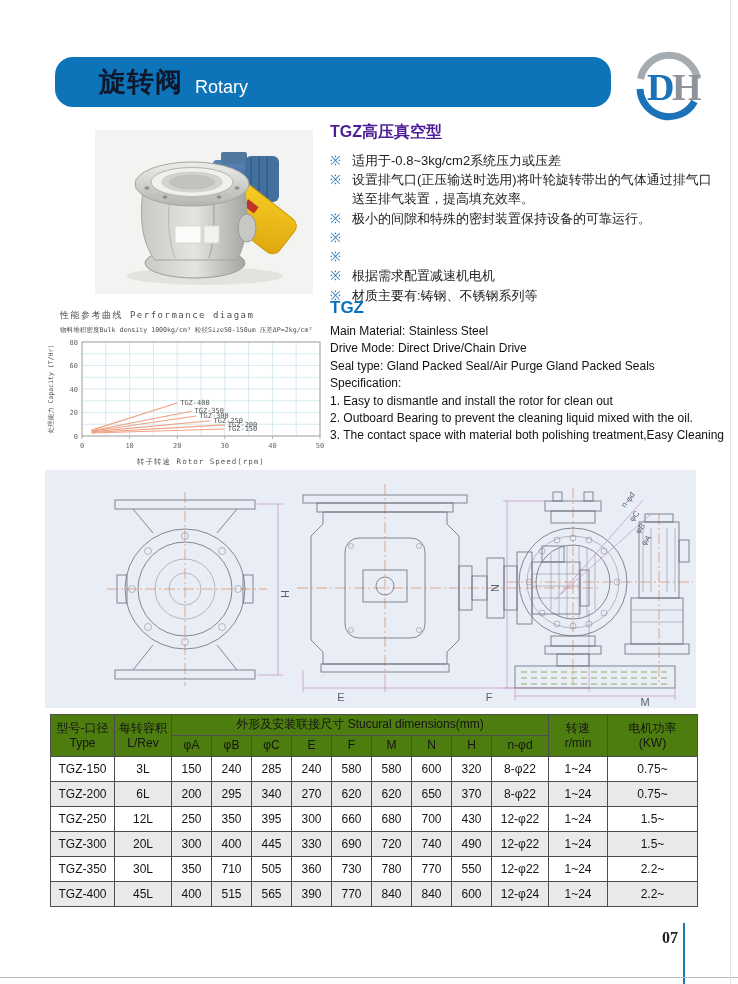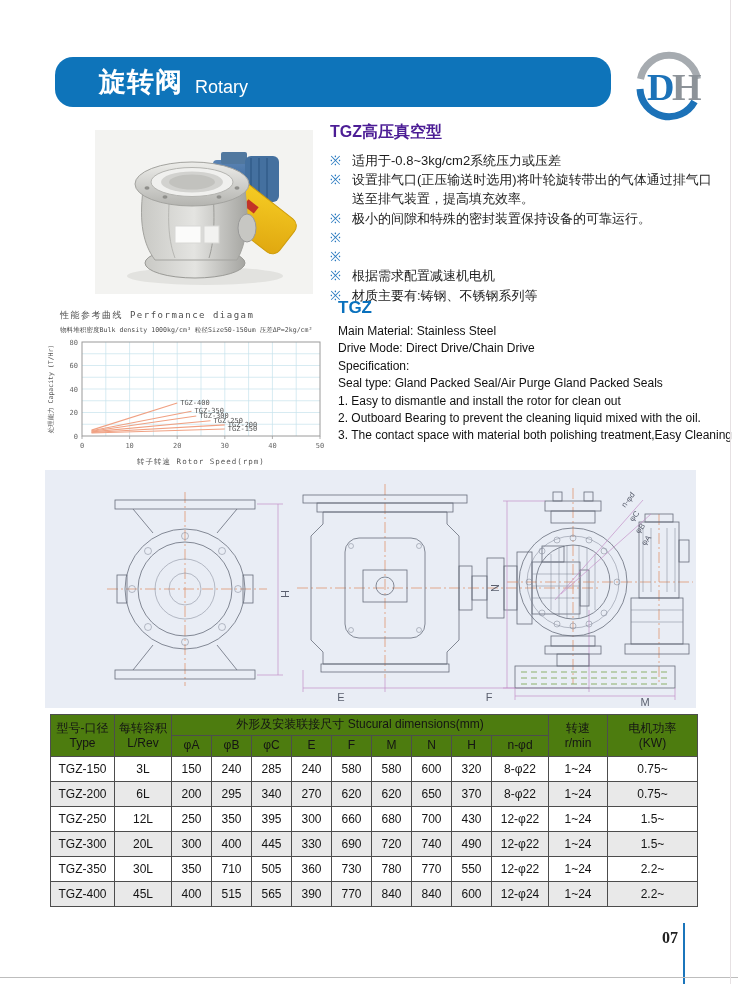--- a/index.html
+++ b/index.html
@@ -3,21 +3,21 @@
 <meta charset="utf-8">
 <style>
   html,body{margin:0;padding:0;background:#ffffff;}
   .page{position:relative;width:738px;height:984px;background:#fff;overflow:hidden;
         font-family:"Liberation Sans",sans-serif;color:#1a1a1a;}
   .edge-right{position:absolute;left:730px;top:0;width:1px;height:984px;background:#e6e1e3;}
 
   
   .header-bar{position:absolute;left:55px;top:57px;width:556px;height:50px;background:#0e74ba;
               border-radius:18px;display:flex;align-items:center;padding-left:44px;box-sizing:border-box;}
-  .header-title-zh{color:#ffffff;font-size:27px;font-weight:bold;letter-spacing:1px;}
+  .header-title-zh{color:#0f172a;font-size:27px;font-weight:bold;letter-spacing:1px;}
   .header-title-en{color:#fff;font-size:18px;margin-left:12px;margin-top:10px;}
   .logo{position:absolute;left:626px;top:48px;width:88px;height:76px;}
 
   
   .photo{position:absolute;left:95px;top:130px;width:218px;height:164px;}
 
   
   .features{position:absolute;left:330px;top:122px;width:394px;}
   .sec-title{color:#4c1d95;font-size:16px;font-weight:bold;margin:0 0 8px 0;}
   .feature-list{list-style:none;margin:0;padding:0;}
@@ -31,21 +31,21 @@
   .tick{stroke:#9a9a9a;stroke-width:0.8;}
   .tlab{font-family:"DejaVu Sans Mono",monospace;font-size:7px;fill:#666;}
   .sline{stroke:#f0a183;stroke-width:1.1;}
   .slab{font-family:"DejaVu Sans Mono",monospace;font-size:7px;fill:#555;}
   .ctitle{font-family:"DejaVu Sans Mono",monospace;font-size:9px;fill:#4d4d4d;letter-spacing:1.5px;}
   .csub{font-family:"DejaVu Sans Mono",monospace;font-size:6.6px;fill:#4d4d4d;}
   .cxlab{font-family:"DejaVu Sans Mono",monospace;font-size:7.5px;fill:#555;letter-spacing:1px;}
   .cylab{font-family:"DejaVu Sans Mono",monospace;font-size:6.5px;fill:#555;}
 
   
-  .tgz{position:absolute;left:330px;top:298px;width:400px;margin-left:8px;}
+  .tgz{position:absolute;left:330px;top:298px;width:400px;}
   .tgz-title{color:#0a71bd;font-size:17px;font-weight:bold;margin:0 0 5px 0;}
   .tgz-line{font-size:12px;line-height:1.45;color:#111;}
 
   
   .drawing-panel{position:absolute;left:45px;top:470px;width:651px;height:238px;background:#e9edf5;}
   .geo{stroke:#676d7b;stroke-width:0.8;fill:none;}
   .geo-thin{stroke:#7b8190;stroke-width:0.5;fill:none;}
   .cline{stroke:#e0895f;stroke-width:0.7;fill:none;stroke-dasharray:11 3 2 3;}
   .dim{stroke:#c490c8;stroke-width:0.7;fill:none;}
   .dlab{font-family:"Liberation Sans",sans-serif;font-size:11px;fill:#5a5f6e;}
@@ -226,22 +226,22 @@
         <text class="cxlab" x="157" y="158" text-anchor="middle">转子转速 Rotor Speed(rpm)</text>
         <text class="cylab" transform="translate(9,83) rotate(-90)" text-anchor="middle">处理能力 Capacity (T/Hr)</text>
       </svg>
   </div>
 
   <div class="tgz">
     <h3 class="tgz-title">TGZ</h3>
     <div id="tgz-lines">
         <div class="tgz-line">Main Material: Stainless Steel</div>
         <div class="tgz-line">Drive Mode: Direct Drive/Chain Drive</div>
+        <div class="tgz-line">Seal type: Gland Packed Seal/Air Purge Gland Packed Seals</div>
         <div class="tgz-line">Specification:</div>
-        <div class="tgz-line">Seal type: Gland Packed Seal/Air Purge Gland Packed Seals</div>
         <div class="tgz-line">1. Easy to dismantle and install the rotor for clean out</div>
         <div class="tgz-line">2. Outboard Bearing to prevent the cleaning liquid mixed with the oil.</div>
         <div class="tgz-line">3. The contact space with material both polishing treatment,Easy Cleaning</div>
       </div>
   </div>
 
   <div class="drawing-panel">
     <svg width="651" height="238" viewBox="0 0 651 238">
 
       <g>

